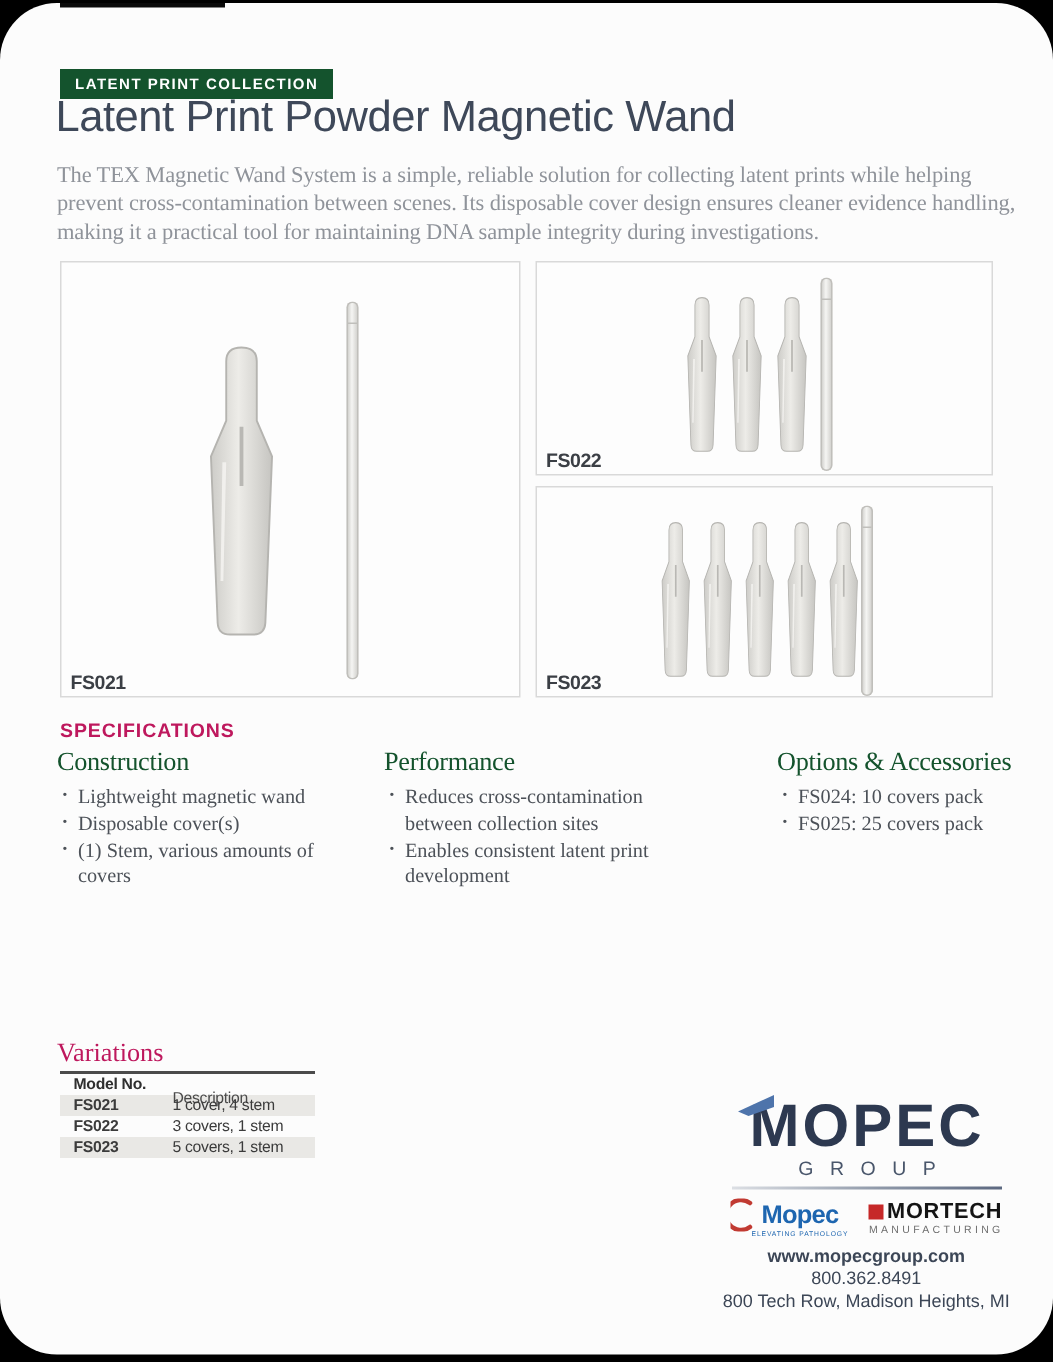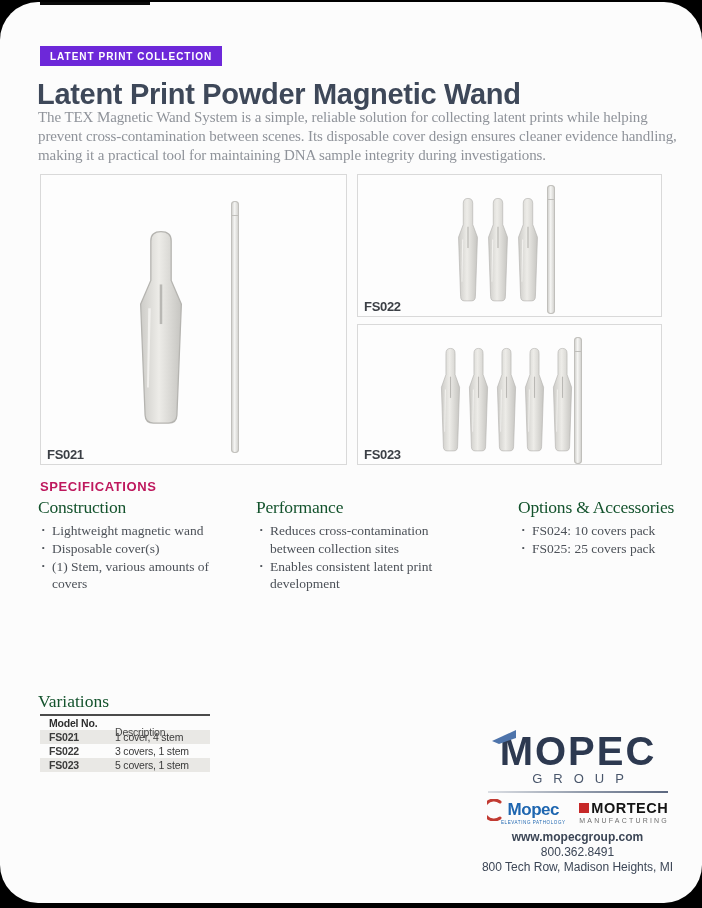--- a/index.html
+++ b/index.html
@@ -3,23 +3,23 @@
 <meta charset="utf-8">
 <style>
   html,body{margin:0;padding:0;background:#000;}
   body{width:702px;height:908px;position:relative;overflow:hidden;
        font-family:"Liberation Sans",sans-serif;-webkit-font-smoothing:antialiased;}
   .card{position:absolute;left:0;top:2px;right:0;bottom:5px;background:#fcfcfc;
         border-radius:38px;overflow:hidden;}
   .artifact{position:absolute;left:40px;top:0;width:110px;height:3px;background:#0a0a0a;}
 
   
-  .badge{position:absolute;left:40px;top:44px;background:#6d28d9;color:#fff;
+  .badge{position:absolute;left:40px;top:44px;background:#14532d;color:#fff;
          font-size:10px;font-weight:700;letter-spacing:1px;padding:5px 10px 4px;}
-  .title{position:absolute;left:37px;top:76px;font-size:29px;font-weight:700;
+  .title{position:absolute;left:37px;top:60px;font-size:29px;font-weight:400;
          color:#3e4859;letter-spacing:-0.3px;margin:0;}
   .desc{position:absolute;left:38px;top:106px;width:648px;margin:0;
         font-family:"Liberation Serif",serif;font-size:15px;line-height:1.27;
         color:#8f939a;letter-spacing:-0.1px;}
 
   
   .panel{position:absolute;background:#fdfdfd;border:1px solid #d9d9d9;box-sizing:border-box;}
   .panel-1{left:40px;top:172px;width:307px;height:291px;}
   .panel-2{left:357px;top:172px;width:305px;height:143px;}
   .panel-3{left:357px;top:322px;width:305px;height:141px;}
@@ -38,21 +38,21 @@
   .spec-col-1{left:38px;} .spec-col-2{left:256px;} .spec-col-3{left:474px;width:215px;margin-left:44px;}
   .spec-col h3{margin:0 0 4px 0;font-family:"Liberation Serif",serif;font-weight:400;
                font-size:17.5px;color:#14532d;letter-spacing:-0.2px;}
   .bullets{list-style:none;margin:0;padding:0;}
   .bullets li{position:relative;padding-left:14px;font-family:"Liberation Serif",serif;
               font-size:13.5px;line-height:1.32;color:#4c5158;}
   .bullets li::before{content:"\00B7";position:absolute;left:3px;top:-1px;font-weight:700;color:#4c5158;}
 
   
   .var-heading{position:absolute;left:38px;top:689px;margin:0;font-family:"Liberation Serif",serif;
-               font-weight:400;font-size:17.5px;color:#14532d;}
+               font-weight:400;font-size:17.5px;color:#be185d;}
   .var-table{position:absolute;left:40px;top:712px;width:170px;border-top:2px solid #4b4b4b;
              font-size:10.5px;color:#3b3b3b;}
   .vrow{display:flex;align-items:center;height:14px;}
   .vrow.alt{background:#e9e8e5;}
   .vcell-model{width:66px;padding-left:9px;font-weight:700;letter-spacing:-0.2px;}
   .vcell-desc{flex:1;letter-spacing:-0.2px;}
   .vrow.head .vcell-model{font-weight:700;color:#2f2f2f;}
   .vrow.head .vcell-desc{font-weight:400;color:#4a4a4a;margin-top:18px;}
 
   

